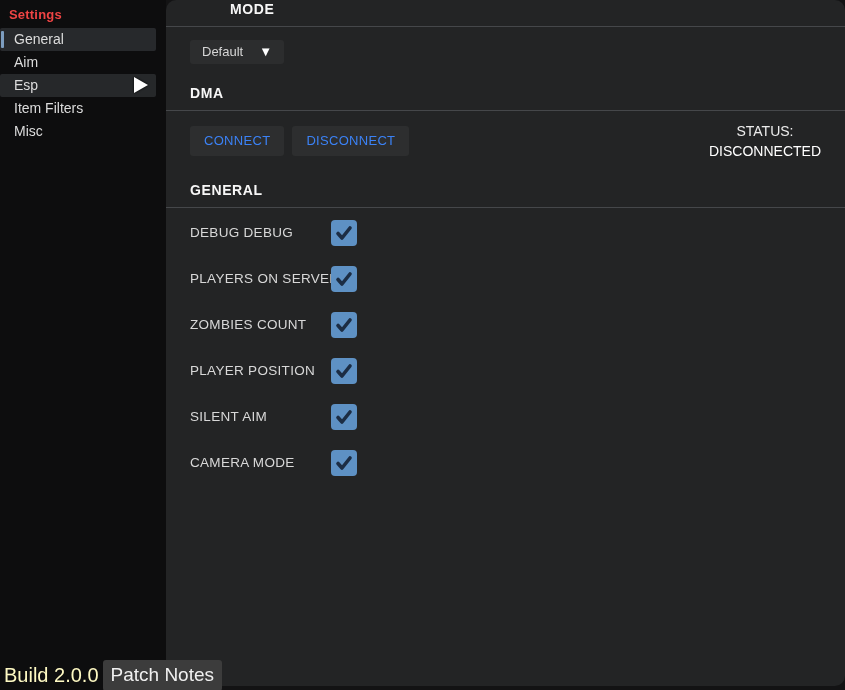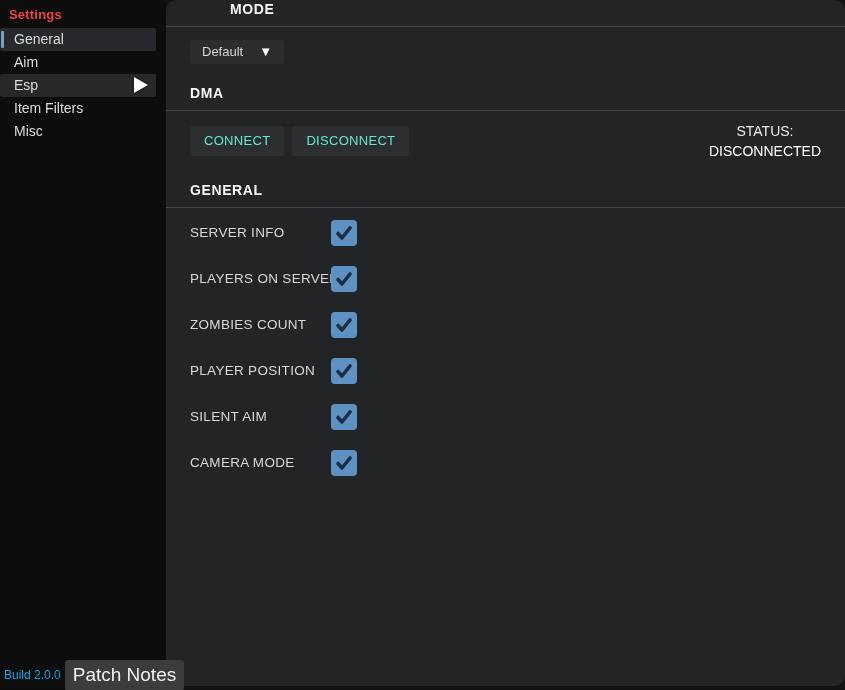--- a/index.html
+++ b/index.html
@@ -54,21 +54,21 @@
     border-left: 14px solid #ffffff;
     filter: drop-shadow(0 0 1px #000);
   }
   .sidebar-footer {
     position: absolute; left: 0; bottom: 0;
     width: 166px; height: 30px;
     display: flex; align-items: center;
     gap: 4px;
     padding-left: 4px;
   }
-  .build-label { color: #0ea5e9; font-size: 12px; white-space: nowrap; }
+  .build-label { color: #fef9c3; font-size: 20px; white-space: nowrap; }
   .patch-notes-btn {
     background: #3c3c3c;
     color: #f0f0f0;
     font-size: 19px;
     font-family: inherit;
     border: none;
     border-radius: 3px;
     padding: 4px 8px 5px 8px;
     cursor: pointer;
     white-space: nowrap;
@@ -120,21 +120,21 @@
   
   .dma-header { margin-top: 21px; }
   .dma-row {
     margin-top: 12px;
     padding: 0 24px;
     display: flex;
     align-items: center;
   }
   .btn {
     background: #2d2e2f;
-    color: #5eead4;
+    color: #3b82f6;
     font-size: 13px;
     font-family: inherit;
     letter-spacing: 0.3px;
     border: none;
     border-radius: 3px;
     padding: 7px 14px 8px 14px;
     cursor: pointer;
   }
   .btn + .btn { margin-left: 8px; text-align: center; }
   .status-group {
@@ -231,21 +231,21 @@
     </div>
   </div>
 
   
   <div class="section-header general-header">GENERAL</div>
   <div class="divider"></div>
 
   <div class="options">
 
     <div class="option-row">
-      <span class="option-label">SERVER INFO</span>
+      <span class="option-label">DEBUG DEBUG</span>
       <span class="checkbox">
         <svg width="20" height="20" viewBox="0 0 20 20">
             <path d="M4 10.5 L8 15 L16 5" fill="none" stroke="#1c2d44" stroke-width="3.6" stroke-linecap="round" stroke-linejoin="round"></path>
           </svg>
       </span>
     </div>
 
     <div class="option-row">
       <span class="option-label">PLAYERS ON SERVER</span>
       <span class="checkbox">

